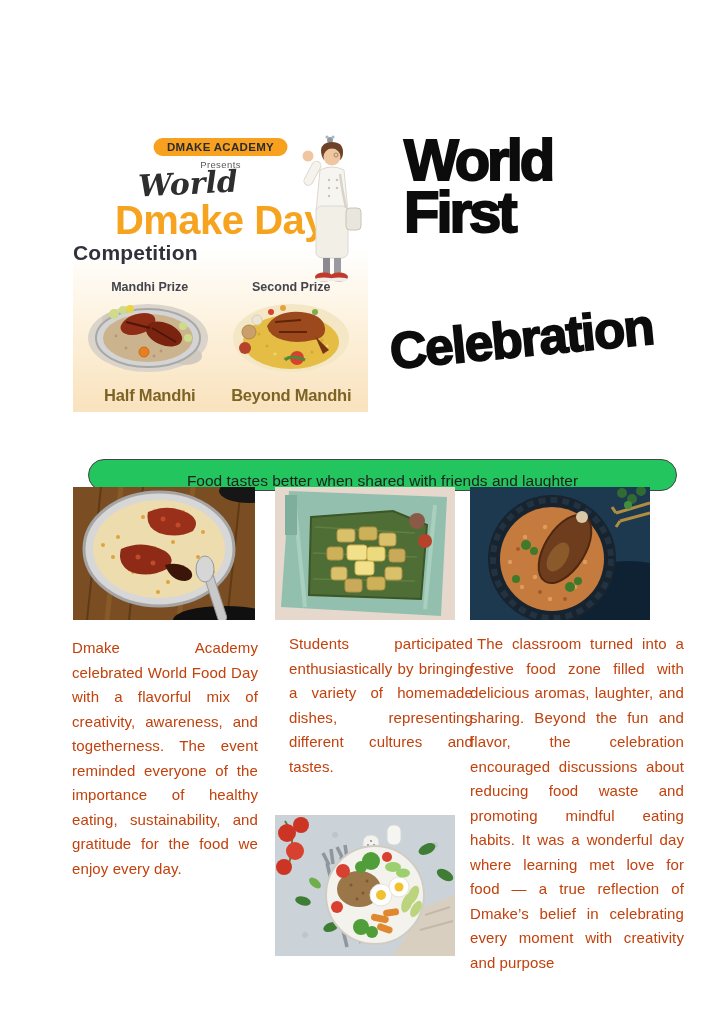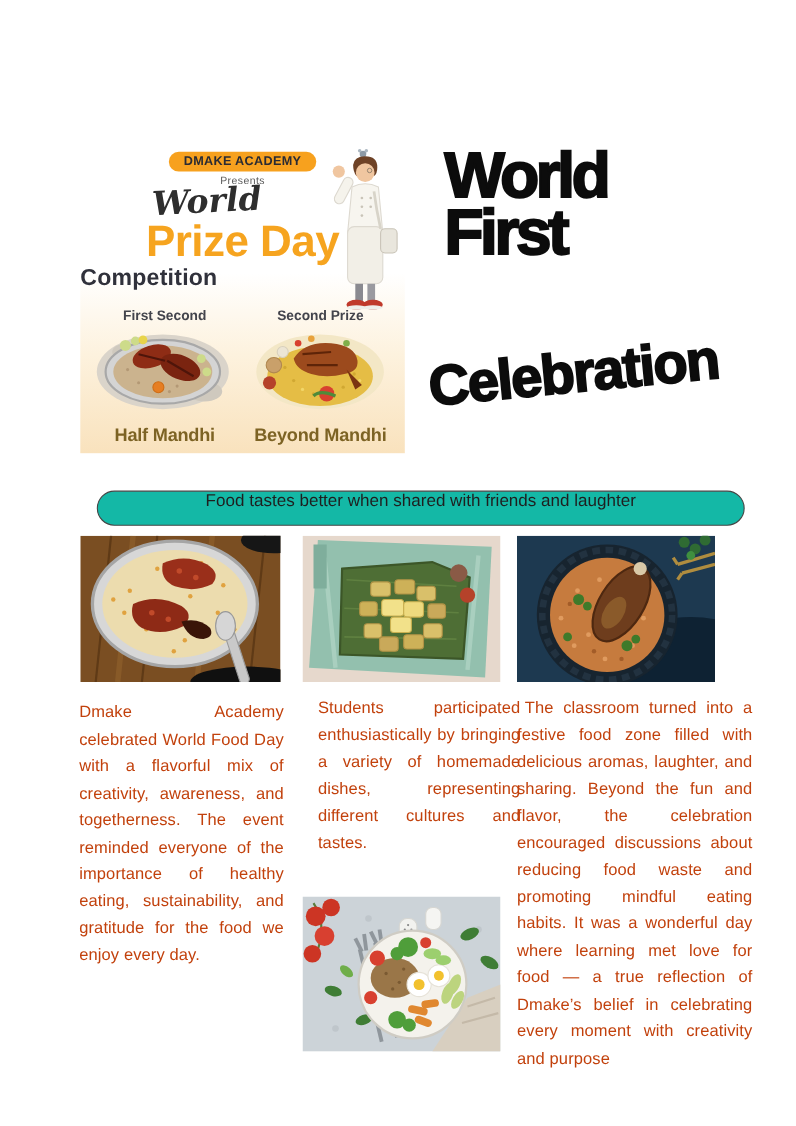--- a/index.html
+++ b/index.html
@@ -30,23 +30,23 @@
 
   
   .hero{left:404px;top:134px;color:#0C0C0C;font-weight:bold;
         font-size:58px;line-height:.9;letter-spacing:-3px;
         -webkit-text-stroke:2px #0C0C0C;}
   .celebration{left:390px;top:322px;width:340px;color:#0C0C0C;font-weight:bold;
                font-size:51px;letter-spacing:-1.5px;-webkit-text-stroke:1.8px #0C0C0C;
                transform:rotate(-5.5deg);transform-origin:left center;white-space:nowrap;}
 
   
-  .banner{left:88px;top:446px;width:587px;height:30px;border:1.6px solid #454545;
-          border-radius:17px;display:flex;align-items:flex-start;justify-content:center;
-          font-size:15.5px;color:#1f1f1f;background:#14b8a6;}
+  .banner{left:88px;top:459px;width:587px;height:30px;border:1.6px solid #454545;
+          border-radius:17px;display:flex;align-items:flex-end;justify-content:center;
+          font-size:15.5px;color:#1f1f1f;background:#22c55e;}
 
   
   .photo{display:block;}
   .photo1{left:73px;top:487px;}
   .photo2{left:275px;top:487px;}
   .photo3{left:470px;top:487px;}
   .photo4{left:275px;top:815px;}
 
   
   .col{margin:0;font-size:15px;line-height:24.5px;color:#c2410c;
@@ -57,21 +57,21 @@
 </style>
 </head>
 <body>
 
 <div class="page">
 
   <section class="abs poster">
     <div class="badge">DMAKE ACADEMY</div>
     <div class="presents">Presents</div>
     <div class="script-title">World</div>
-    <div class="foodday">Prize Day</div>
+    <div class="foodday">Dmake Day</div>
     <div class="competition">Competition</div>
 
     <svg class="chef" width="72" height="150" viewBox="0 0 72 150">
       <g>
         <circle cx="34" cy="6" r="3" fill="#8d9aa6"></circle>
           <circle cx="31" cy="3" r="1.6" fill="#aab6c0"></circle>
           <circle cx="37" cy="3" r="1.6" fill="#aab6c0"></circle>
       </g>
       <path d="M25 16 Q26 8 36 8 Q47 8 47 18 Q47 24 44 26 L28 26 Q25 22 25 16Z" fill="#6e4226"></path>
       <circle cx="36" cy="23" r="8.5" fill="#f0c6a0"></circle>
@@ -94,21 +94,21 @@
       <rect x="27" y="124" width="7" height="16" fill="#8a8a90"></rect>
       <rect x="38" y="124" width="7" height="16" fill="#9a9aa0"></rect>
       <ellipse cx="28" cy="143" rx="9" ry="4.5" fill="#c0392b"></ellipse>
       <ellipse cx="43" cy="143" rx="9" ry="4.5" fill="#c0392b"></ellipse>
       <ellipse cx="28" cy="145.5" rx="9" ry="2" fill="#eeeeea"></ellipse>
         <ellipse cx="43" cy="145.5" rx="9" ry="2" fill="#eeeeea"></ellipse>
     </svg>
 
     <div class="prizes">
       <div class="prize">
-        <div class="prize-label">First Second</div>
+        <div class="prize-label">Mandhi Prize</div>
         <svg width="128" height="80" viewBox="0 0 128 80">
           <ellipse cx="62" cy="42" rx="60" ry="34" fill="#dad4ca"></ellipse>
           <ellipse cx="30" cy="24" rx="14" ry="8" fill="#cfc9be"></ellipse>
             <ellipse cx="100" cy="60" rx="16" ry="9" fill="#cfc9be"></ellipse>
           <ellipse cx="62" cy="42" rx="52" ry="29" fill="#d4d4d4" stroke="#a8a8a8" stroke-width="2"></ellipse>
           <ellipse cx="62" cy="42" rx="45" ry="24" fill="#cbb38e"></ellipse>
           <g fill="#b39875">
               <circle cx="40" cy="52" r="1.4"></circle>
               <circle cx="55" cy="58" r="1.4"></circle>
               <circle cx="75" cy="55" r="1.4"></circle>

